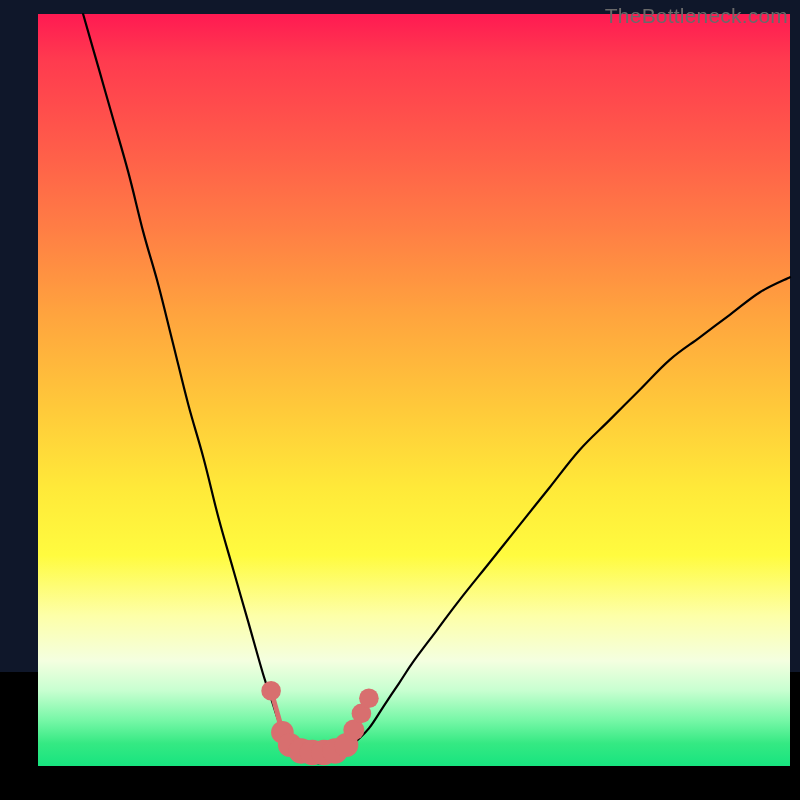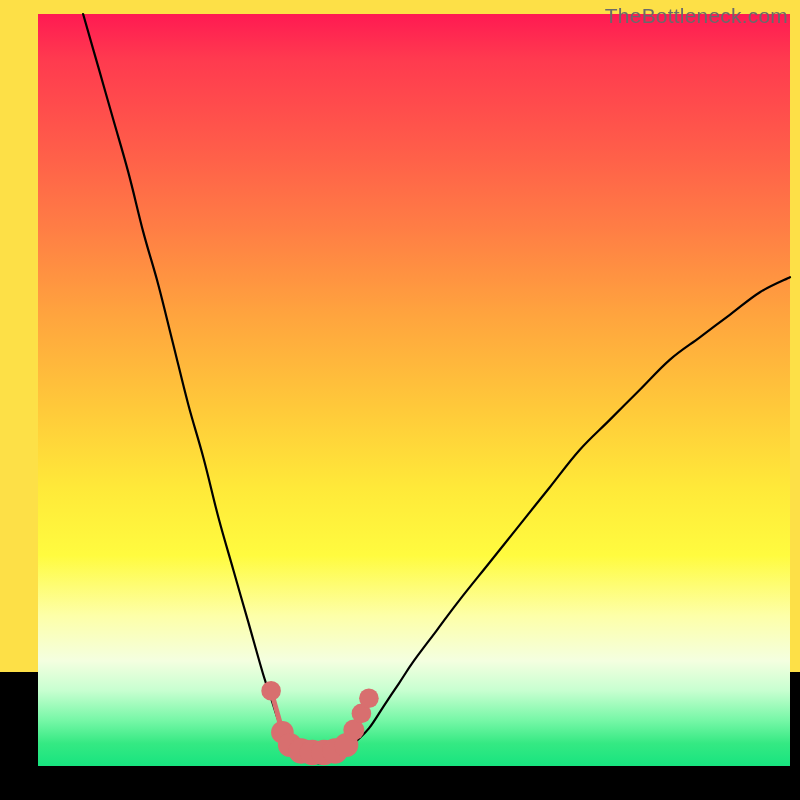--- a/index.html
+++ b/index.html
@@ -8,21 +8,21 @@
     width: 800px;
     height: 800px;
     overflow: hidden;
     background: #000;
     font-family: Arial, Helvetica, sans-serif;
   }
   .frame {
     position: absolute;
     left: 0; top: 0;
     width: 800px; height: 672px;
-    background: #fde047;
+    background: #0f172a;
   }
   .plot {
     position: absolute;
     left: 38px;
     top: 14px;
     width: 752px;
     height: 752px;
     
     background: linear-gradient(to bottom,
       #ff1a52 0%,

